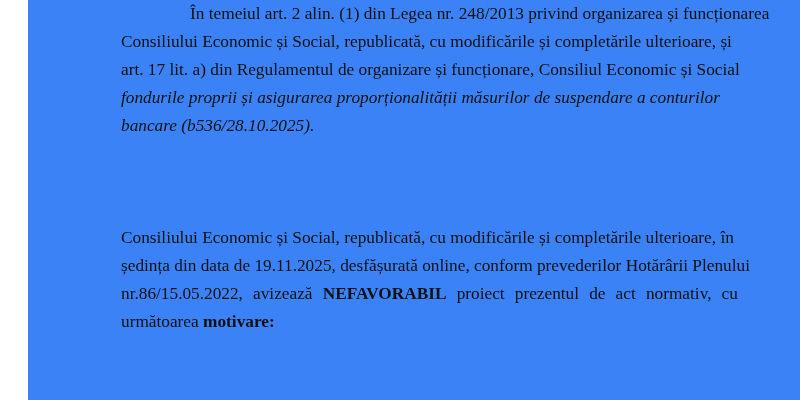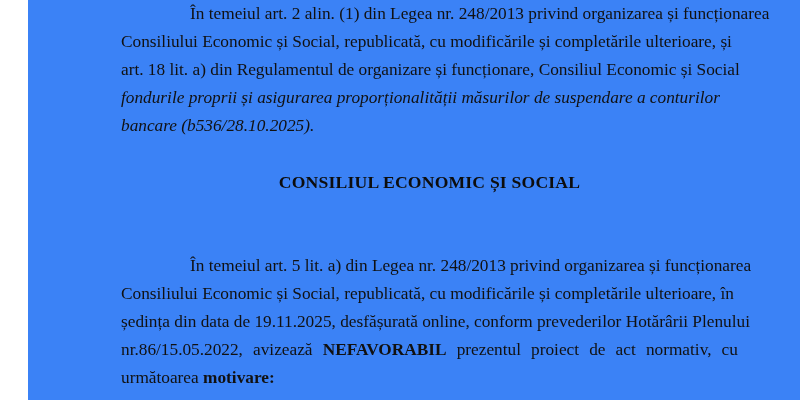--- a/index.html
+++ b/index.html
@@ -76,59 +76,55 @@
     <div>
       <div class="line indent">
         <span>În temeiul art. 2 alin. (1) din Legea nr. 248/2013 privind organizarea și funcționarea</span>
       </div>
 
       <div class="line just">
         <span>Consiliului Economic și Social, republicată, cu modificările și completările ulterioare, și</span>
       </div>
 
       <div class="line just">
-        <span>art. 18 lit. a) din Regulamentul de organizare și funcționare, Consiliul Economic și Social</span>
+        <span>art. 17 lit. a) din Regulamentul de organizare și funcționare, Consiliul Economic și Social</span>
       </div>
 
 
       <div class="line">
         <span class="i">fondurile proprii și asigurarea proporționalității măsurilor de suspendare a conturilor</span>
       </div>
 
       <div class="line">
         <span class="i">bancare (b536/28.10.2025).</span>
       </div>
     </div>
 
     <div class="para-spacer"></div>
 
-    <div class="heading">CONSILIUL ECONOMIC ȘI SOCIAL</div>
 
     <div class="block-gap-top"></div>
     <div class="para-spacer"></div>
 
     <div>
-      <div class="line indent">
-        <span>În temeiul art. 5 lit. a) din Legea nr. 248/2013 privind organizarea și funcționarea</span>
-      </div>
 
       <div class="line just">
         <span>Consiliului Economic și Social, republicată, cu modificările și completările ulterioare, în</span>
       </div>
 
       <div class="line just">
         <span>ședința din data de 19.11.2025, desfășurată online, conform prevederilor Hotărârii Plenului</span>
       </div>
 
       <div class="line just">
         <span>nr.86/15.05.2022,</span>
         <span>avizează</span>
         <span class="b">NEFAVORABIL</span>
+        <span>proiect</span>
         <span>prezentul</span>
-        <span>proiect</span>
         <span>de</span>
         <span>act</span>
         <span>normativ,</span>
         <span>cu</span>
       </div>
 
       <div class="line">
         <span>următoarea </span><span class="b">motivare:</span>
       </div>
     </div>

